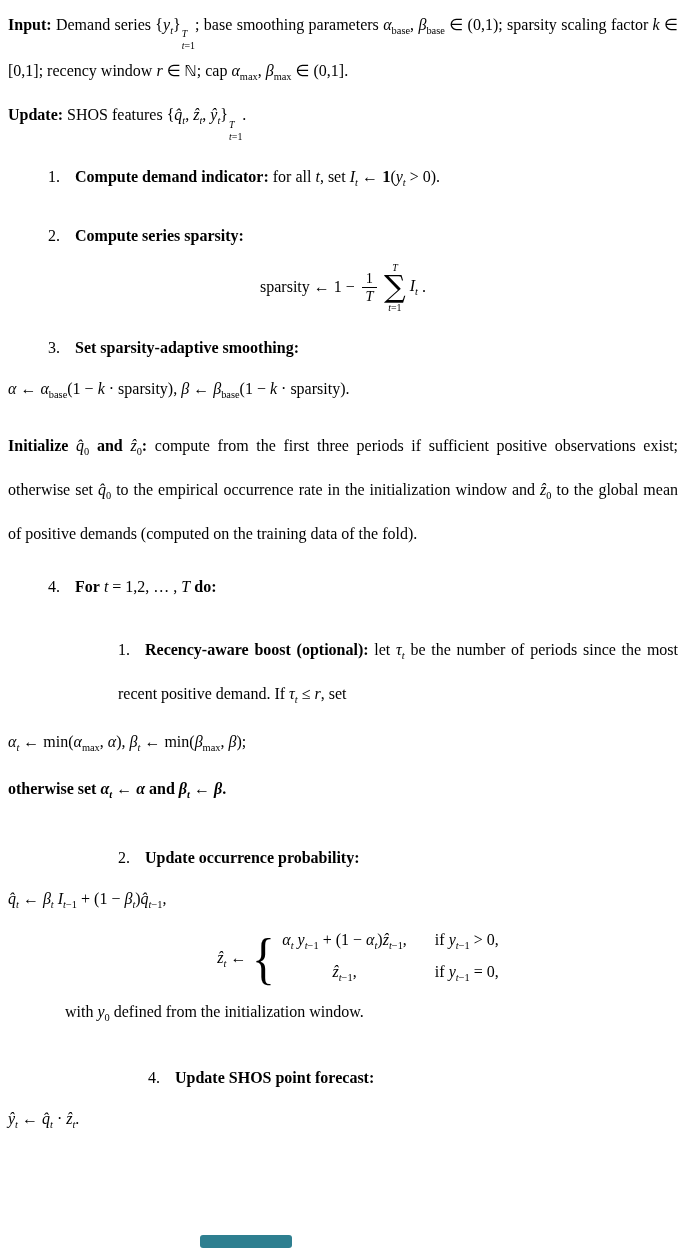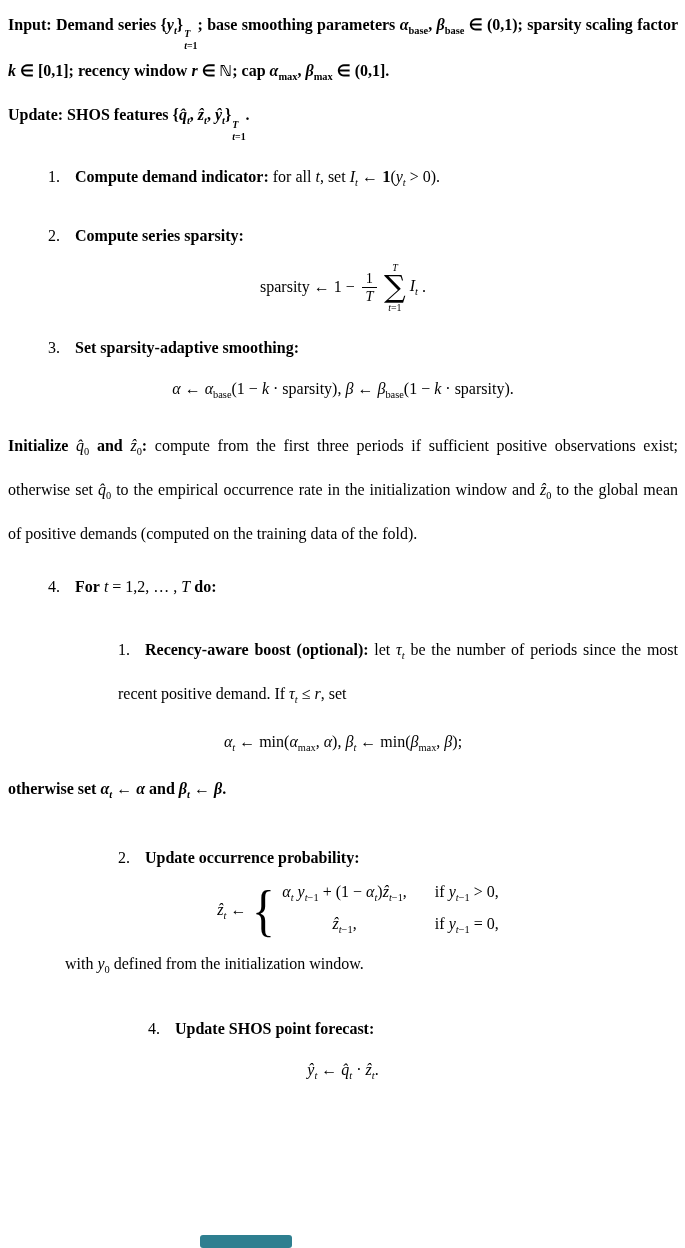--- a/index.html
+++ b/index.html
@@ -9,26 +9,26 @@
     background: #ffffff;
     color: #000000;
     font-family: "Liberation Serif", serif;
     font-size: 16px;
     position: relative;
     overflow: hidden;
   }
   .doc { padding: 6px 7px 0 8px; }
   .block { line-height: 38px; }
 
-  .b-para   { text-align: justify; font-weight: bold; }
+  .b-para   { text-align: justify; }
   .b-init   { text-align: justify; margin-top: 13px; }
   .b-item1  { padding-left: 40px;  margin-top: 15px; text-align: justify; }
   .b-item2  { padding-left: 110px; margin-top: 25px; text-align: justify; }
   .b-item2d { padding-left: 140px; margin-top: 21px; }
-  .b-math   { text-align: center; margin: 3px 0; }
+  .b-math   { text-align: left; margin: 3px 0; }
   .b-math-sum   { text-align: center; margin: 7px 0; line-height: normal; }
   .b-math-cases { text-align: center; margin: 2px 0; line-height: normal; padding-left: 30px; }
   .b-cont   { margin-top: 2px; font-weight: bold; }
   .b-cont57 { padding-left: 57px; margin-top: 2px; }
 
   .num { display: inline-block; min-width: 27px; }
 
   sub { font-size: 0.65em; }
 
   .supsub {
@@ -84,20 +84,21 @@
         <span class="lim"><i>t</i>=1</span>
       </span><i>I<sub>t</sub></i> .</div>
   <div class="block b-item1"><span class="num">3.</span><b>Set sparsity-adaptive smoothing:</b></div>
   <div class="block b-math"><i>α</i> ← <i>α</i><sub>base</sub>(1 − <i>k</i> · sparsity), <i>β</i> ← <i>β</i><sub>base</sub>(1 − <i>k</i> · sparsity).</div>
   <div class="block b-init"><b>Initialize</b> <i>q̂</i><sub>0</sub> <b>and</b> <i>ẑ</i><sub>0</sub><b>:</b> compute from the first three periods if sufficient positive observations exist; otherwise set <i>q̂</i><sub>0</sub> to the empirical occurrence rate in the initialization window and <i>ẑ</i><sub>0</sub> to the global mean of positive demands (computed on the training data of the fold).</div>
   <div class="block b-item1"><span class="num">4.</span><b>For</b> <i>t</i> = 1,2, … , <i>T</i> <b>do:</b></div>
   <div class="block b-item2"><span class="num">1.</span><b>Recency-aware boost (optional):</b> let <i>τ<sub>t</sub></i> be the number of periods since the most recent positive demand. If <i>τ<sub>t</sub></i> ≤ <i>r</i>, set</div>
   <div class="block b-math"><i>α<sub>t</sub></i> ← min(<i>α</i><sub>max</sub>, <i>α</i>), <i>β<sub>t</sub></i> ← min(<i>β</i><sub>max</sub>, <i>β</i>);</div>
   <div class="block b-cont">otherwise set <i>α<sub>t</sub></i> ← <i>α</i> and <i>β<sub>t</sub></i> ← <i>β</i>.</div>
   <div class="block b-item2"><span class="num">2.</span><b>Update occurrence probability:</b></div>
+  <div class="block b-math"><i>q̂<sub>t</sub></i> ← <i>β<sub>t</sub></i> <i>I</i><sub><i>t</i>−1</sub> + (1 − <i>β<sub>t</sub></i>)<i>q̂</i><sub><i>t</i>−1</sub>,</div>
   <div class="block b-math-cases"><i>ẑ<sub>t</sub></i> ← <span class="cases">
         <span class="brace">{</span>
         <span class="case-grid">
           <span class="ce"><i>α<sub>t</sub></i> <i>y</i><sub><i>t</i>−1</sub> + (1 − <i>α<sub>t</sub></i>)<i>ẑ</i><sub><i>t</i>−1</sub>,</span>
           <span class="cc">if <i>y</i><sub><i>t</i>−1</sub> &gt; 0,</span>
           <span class="ce"><i>ẑ</i><sub><i>t</i>−1</sub>,</span>
           <span class="cc">if <i>y</i><sub><i>t</i>−1</sub> = 0,</span>
         </span>
       </span></div>
   <div class="block b-cont57">with <i>y</i><sub>0</sub> defined from the initialization window.</div>

